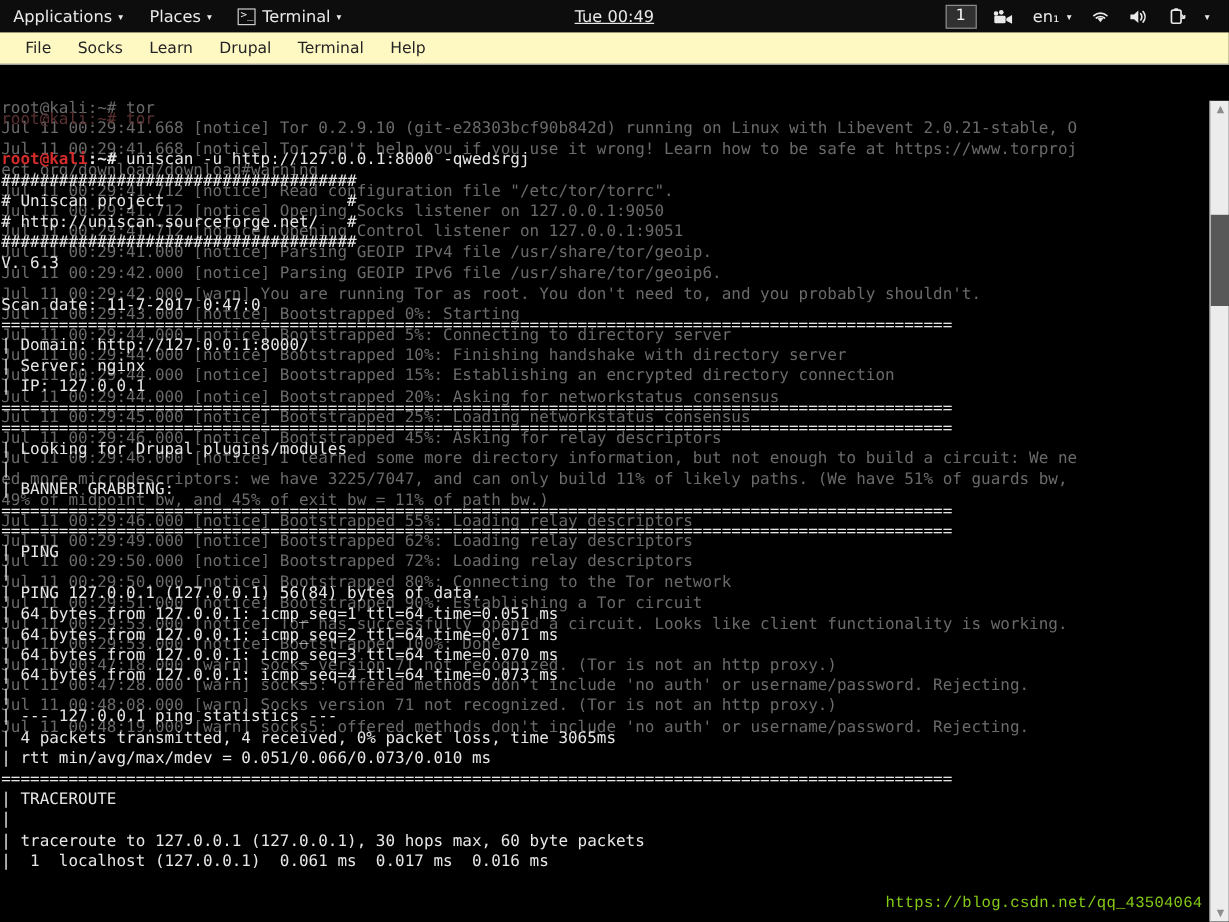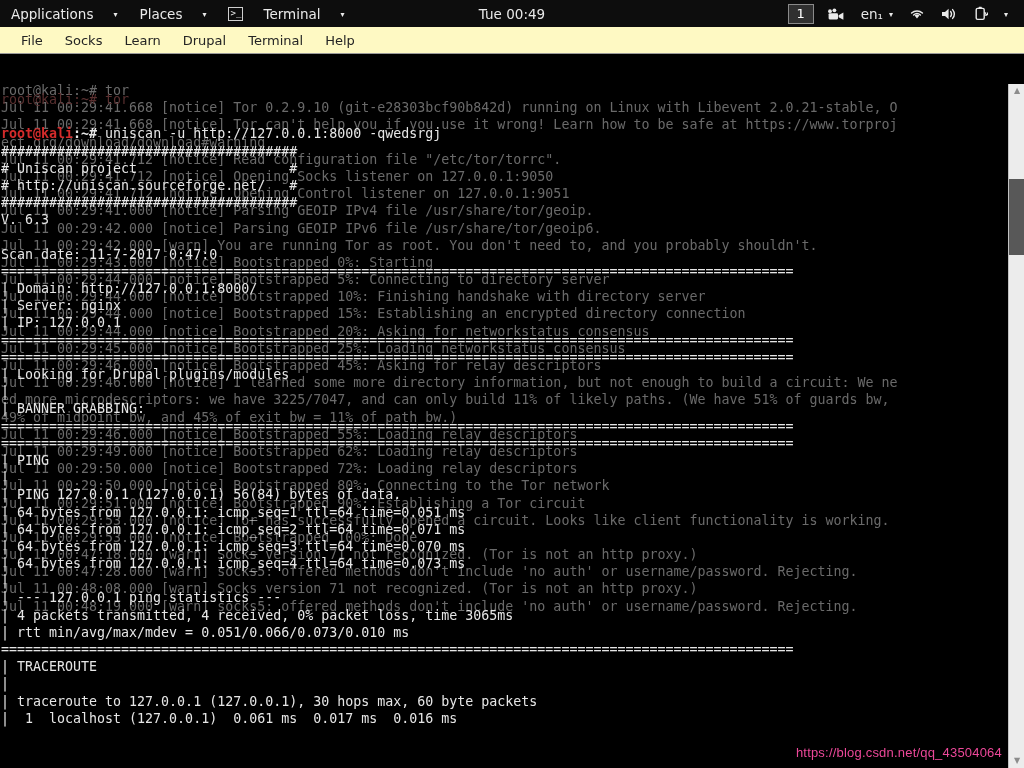--- a/index.html
+++ b/index.html
@@ -6,25 +6,25 @@
   html,body { width:1024px; height:768px; overflow:hidden; background:#000; }
   body { font-family:"DejaVu Sans", sans-serif; }
 
   
   #top-panel{
     position:absolute; left:0; top:0; width:1024px; height:27px;
     background:#0d0d0d; color:#e8e8e8;
     display:flex; align-items:center;
     font-family:"DejaVu Sans", sans-serif; font-size:13.5px;
   }
-  .panel-btn{ display:flex; align-items:center; gap:20px; padding:0 11px; height:27px; color:#e9e9e9; }
+  .panel-btn{ display:flex; align-items:center; gap:5px; padding:0 11px; height:27px; color:#e9e9e9; }
   .caret{ font-size:8px; line-height:1; position:relative; top:1px; }
   .tray-right{ margin-left:auto; display:flex; align-items:center; gap:0px; padding-right:8px; }
   .tray-item{ display:flex; align-items:center; padding:0 8px; height:27px; }
-  #clock{ position:absolute; left:0; width:1024px; text-align:center; font-size:13.5px; pointer-events:none; }
+  #clock{ position:absolute; left:0; width:1024px; text-align:center; font-size:13.5px; pointer-events:none;text-decoration:underline; }
   #workspace-indicator{
     border:1px solid #8a8a8a; background:#303030; color:#fff;
     width:26px; height:20px; display:flex; align-items:center; justify-content:center;
     font-size:13px; margin:0 6px;
   }
   .term-glyph{
     border:1px solid #cfcfcf; width:15px; height:14px; display:inline-flex;
     align-items:center; justify-content:center; font-size:9px; font-family:"DejaVu Sans Mono", monospace;
     line-height:1;
   }
@@ -84,21 +84,21 @@
   }
   #sb-arrow-up{ position:absolute; top:0; left:0; }
   #sb-arrow-down{ position:absolute; bottom:0; left:0; }
   #sb-thumb{
     position:absolute; left:0; top:95px; width:16px; height:76px; background:#585858;
   }
 
   
   #watermark{
     position:absolute; right:22px; bottom:8px;
-    color:#ec4899; font-size:13px; font-family:Liberation Sans, sans-serif;
+    color:#84cc16; font-size:13px; font-family:Liberation Mono, monospace;
     letter-spacing:.2px;
   }
 </style>
 </head>
 <body>
 
 <div id="top-panel">
   <div class="panel-btn">
     <span>Applications</span>
     <span class="caret">▾</span>

